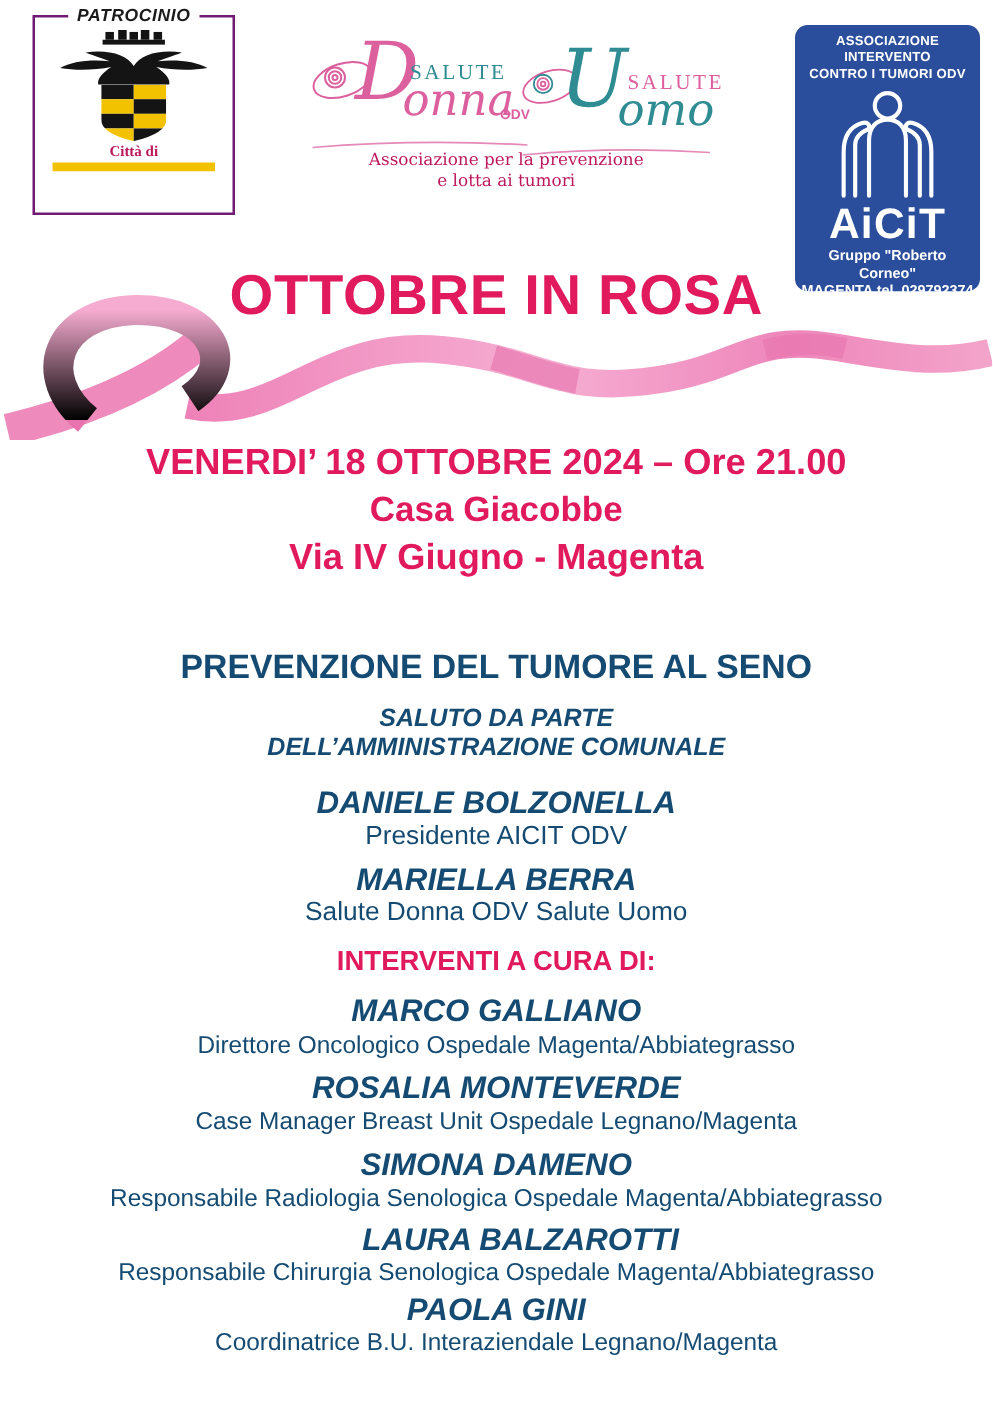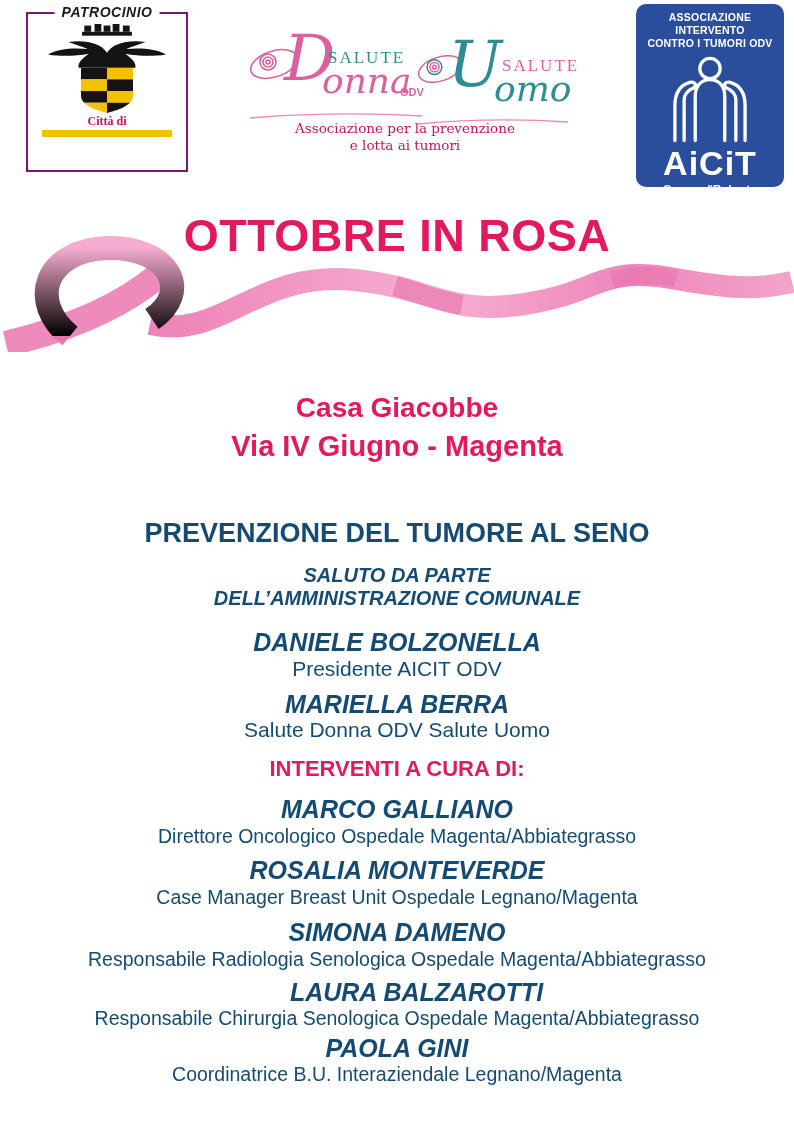--- a/index.html
+++ b/index.html
@@ -36,21 +36,21 @@
   .caps-salute{position:absolute;font-family:"Liberation Serif",serif;font-size:17px;
                letter-spacing:2px;}
   .odv-small{position:absolute;font-size:11px;font-weight:bold;}
   .c-pink{color:#DC5F9E;}
   .c-teal{color:#2F8C92;}
   .logo-underline{position:absolute;left:0;bottom:0;}
   .salute-tagline{position:absolute;left:20px;top:90px;width:290px;text-align:center;
                   font-family:"DejaVu Serif",serif;font-size:13.5px;line-height:17px;color:#be185d;}
 
   
-  .aicit-box{position:absolute;left:636px;top:4px;width:148px;height:183px;border-radius:10px;
+  .aicit-box{position:absolute;left:636px;top:20px;width:148px;height:213px;border-radius:10px;
              background:#2A4E9C;color:#fff;text-align:center;box-sizing:border-box;padding:7px 4px 19px;}
   .aicit-top{font-size:10.5px;font-weight:bold;line-height:13px;letter-spacing:.2px;}
   .aicit-name{font-size:34px;font-weight:bold;letter-spacing:1px;line-height:34px;margin-top:-2px;}
   .aicit-bottom{font-size:11.5px;font-weight:bold;line-height:14px;margin-top:2px;}
 
   
   .ribbon-svg{position:absolute;left:0;top:222px;}
   .l-title{top:210px;font-size:45px;font-weight:800;letter-spacing:.5px;}
 
   
@@ -189,20 +189,21 @@
     </defs>
     <path d="M150 102 C 225 118 255 48 355 58 C 435 66 445 94 525 82 C 595 72 600 44 670 56 C 716 64 752 70 792 60" fill="none" stroke="url(#rib-tail)" stroke-width="22"></path>
     <path d="M395 64 C 420 71 440 79 462 83" fill="none" stroke="#E46CA8" stroke-width="20" opacity="0.55"></path>
     <path d="M612 58 C 636 52 656 52 676 57" fill="none" stroke="#E46CA8" stroke-width="17" opacity="0.45"></path>
     <path d="M160 52 C 120 86 65 108 6 122" fill="none" stroke="#EE8BBC" stroke-width="26"></path>
     <path d="M70 114 C 28 80 44 28 108 26 C 170 25 192 70 152 97" fill="none" stroke="url(#rib-loop)" stroke-width="24"></path>
   </svg>
 
   <div class="abs-line pink l-title">OTTOBRE IN ROSA</div>
 
+  <div class="abs-line pink l-datetime">VENERDI’ 18 OTTOBRE 2024 – Ore 21.00</div>
   <div class="abs-line pink l-venue">Casa Giacobbe</div>
   <div class="abs-line pink l-address">Via IV Giugno - Magenta</div>
 
   <div class="abs-line blue l-subject2">PREVENZIONE DEL TUMORE AL SENO</div>
 
   <div class="abs-line blue l-greet1">SALUTO DA PARTE</div>
   <div class="abs-line blue l-greet2">DELL’AMMINISTRAZIONE COMUNALE</div>
 
   <div class="abs-line host-name l-h0n">DANIELE BOLZONELLA</div>
   <div class="abs-line host-role l-h0r">Presidente AICIT ODV</div>

